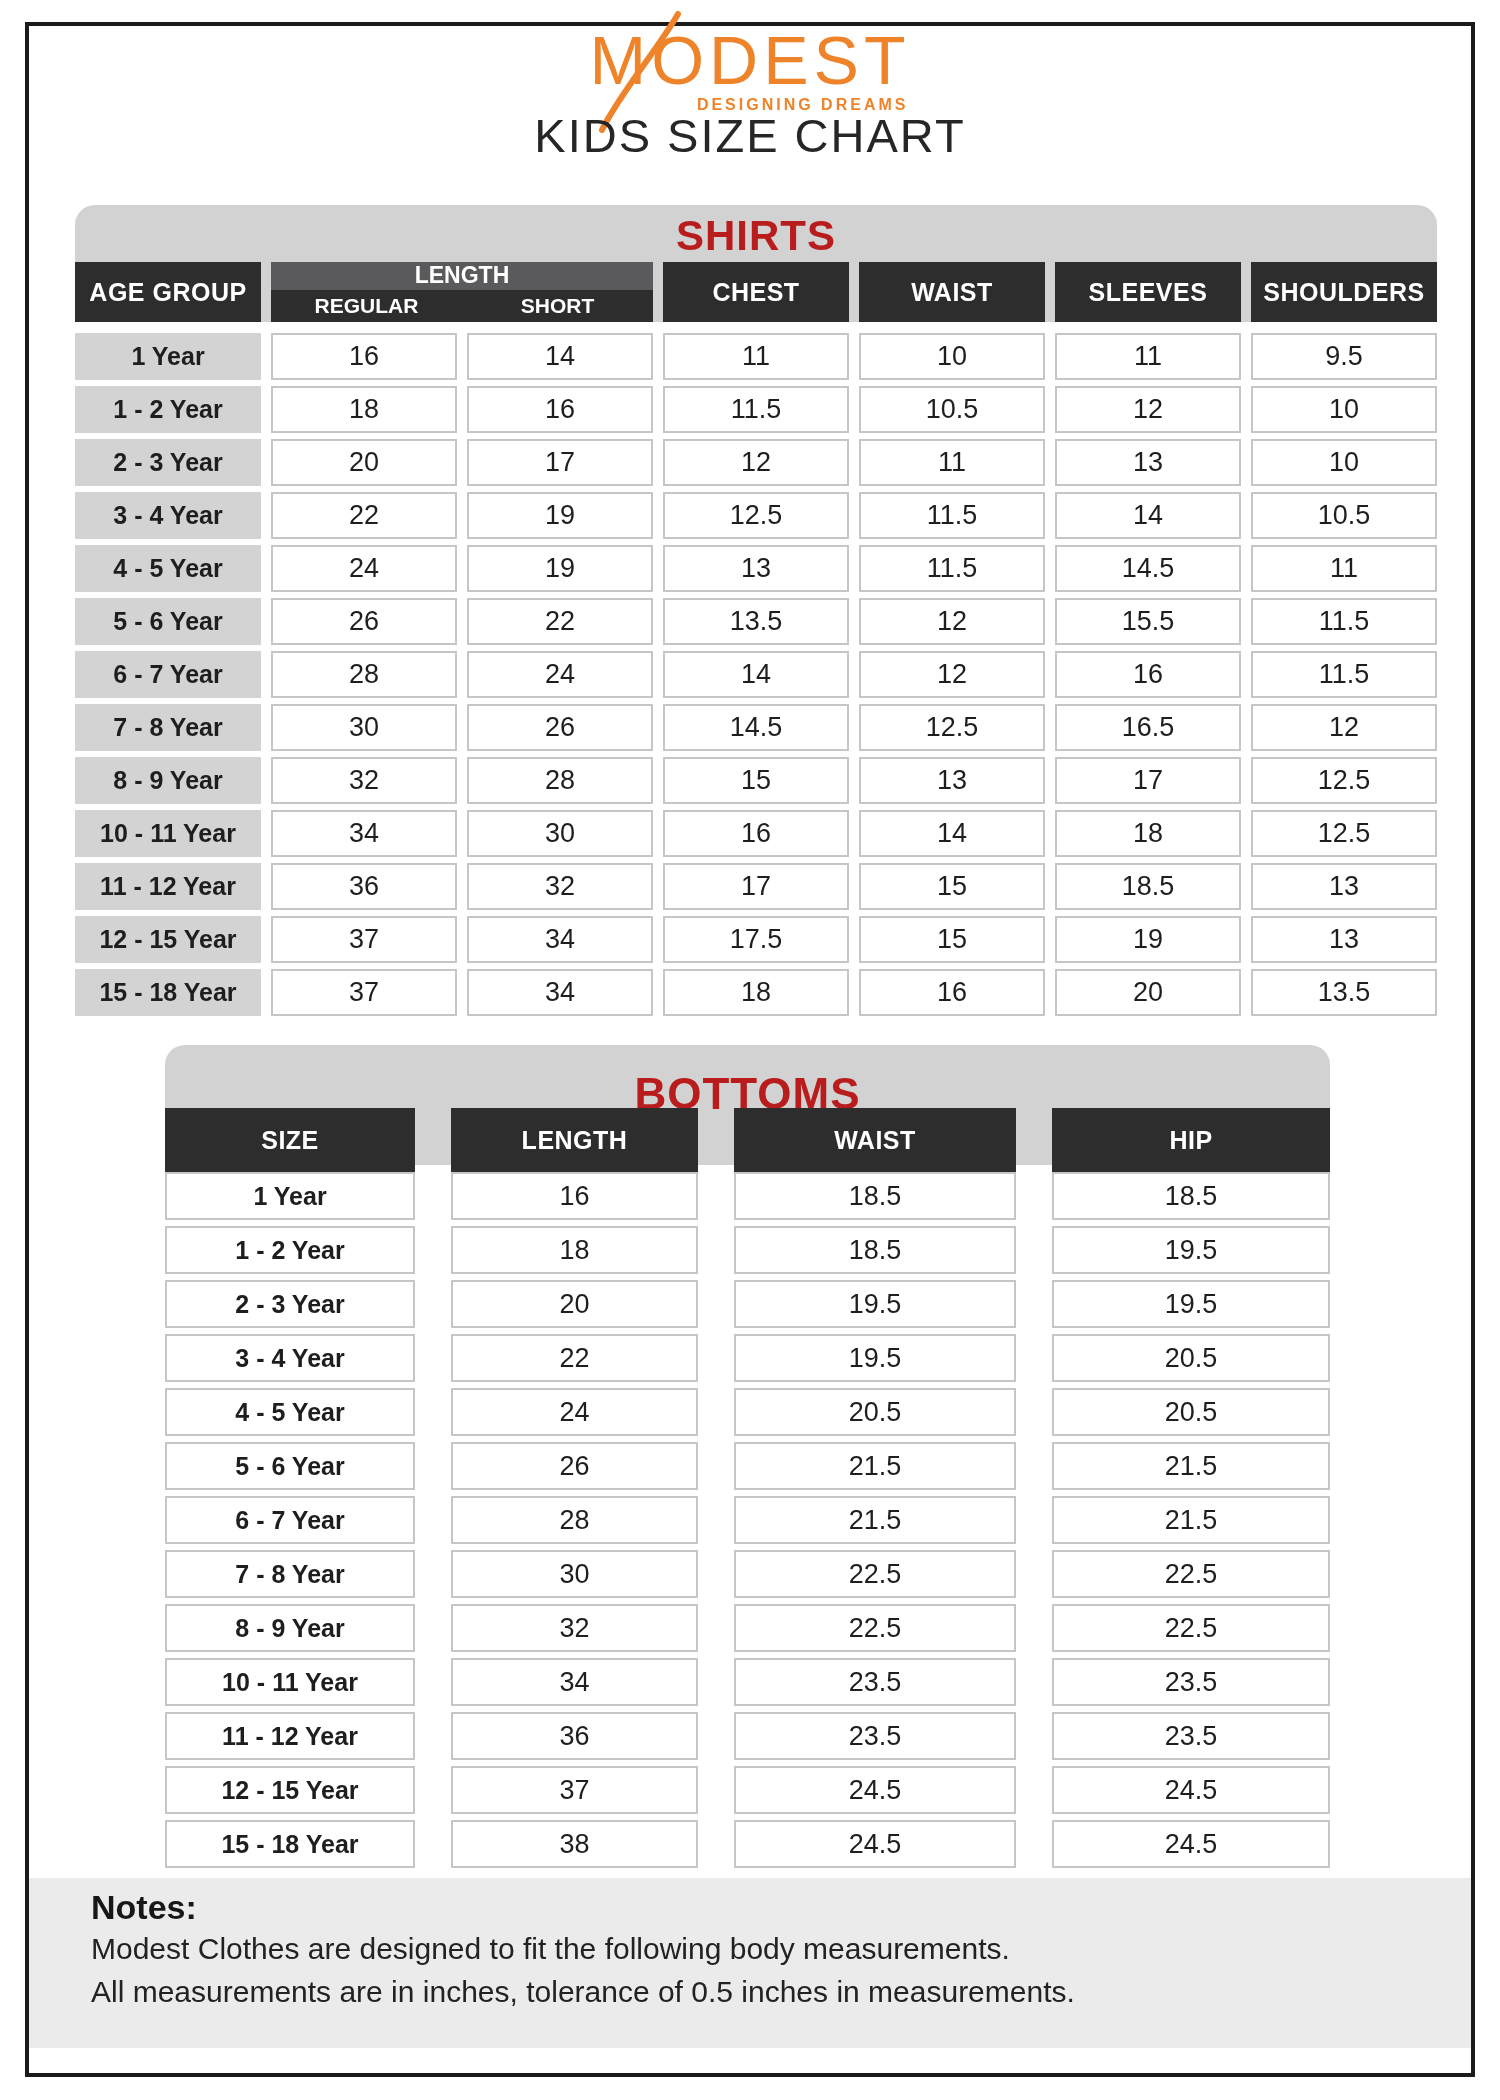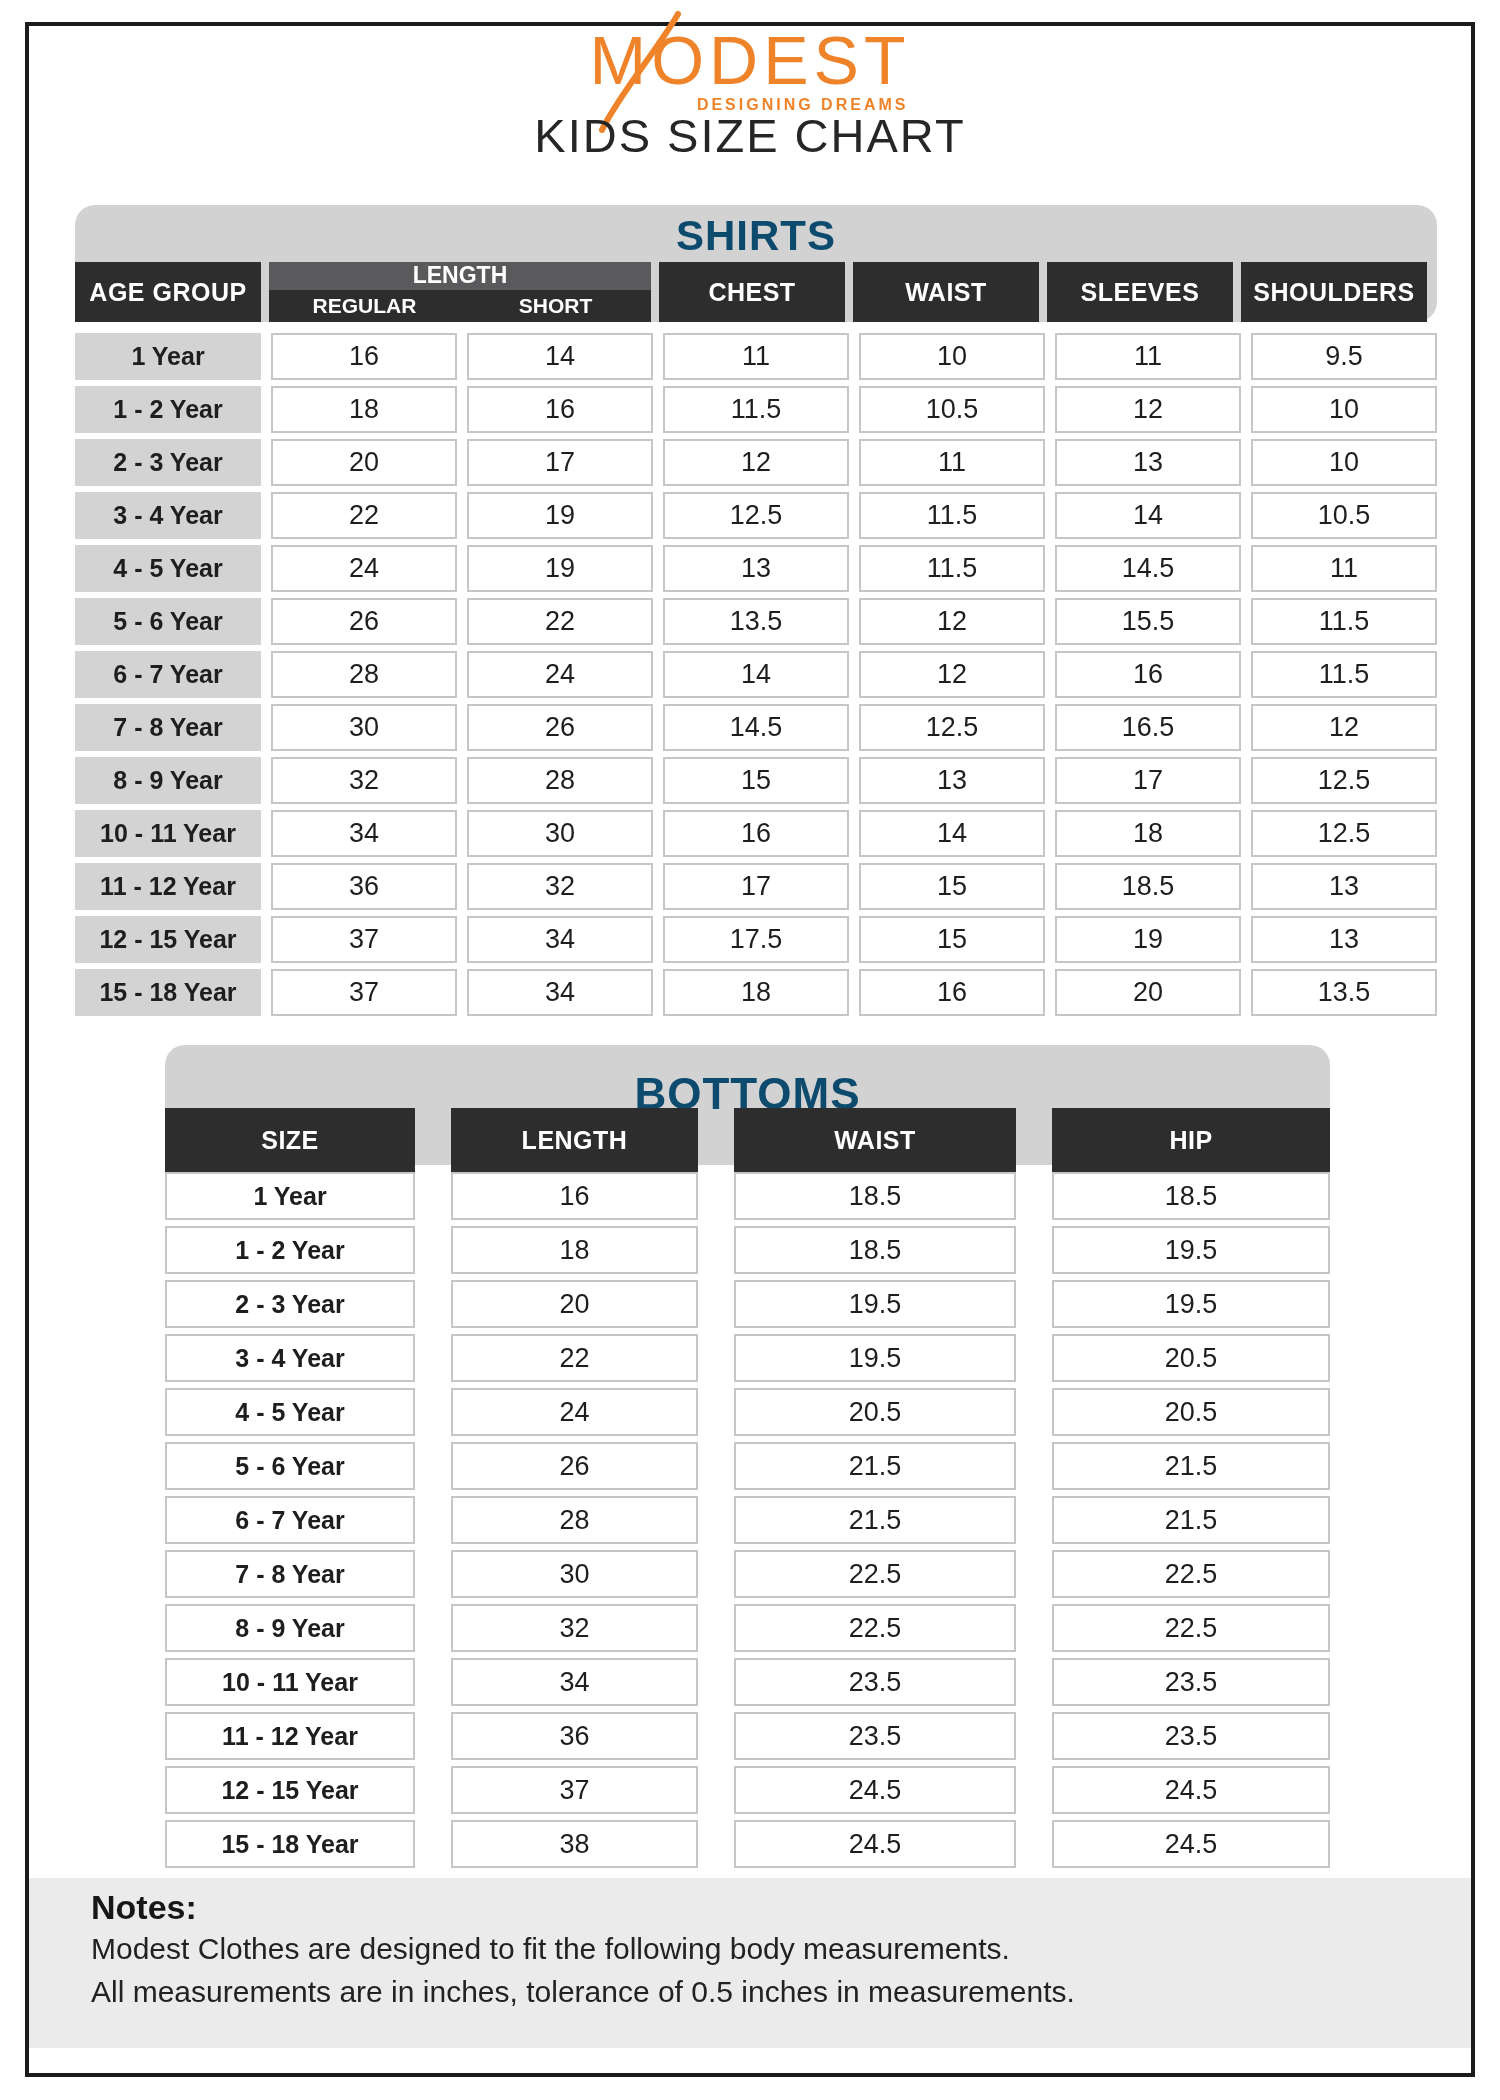--- a/index.html
+++ b/index.html
@@ -24,31 +24,31 @@
     font-size:16px; letter-spacing:3px; margin-top:3px; padding-right:2px;
   }
   .kids-title {
     position:absolute; top:108px; left:0; width:100%; text-align:center;
     font-size:47px; letter-spacing:2px; color:#262626; font-weight:400;
   }
 
   
   .banner { position:absolute; background:#d2d2d2; border-radius:20px; }
   .banner-title {
-    text-align:center; font-weight:bold; color:#0c4a6e; letter-spacing:1px;
+    text-align:center; font-weight:bold; color:#b91c1c; letter-spacing:1px;
   }
   .shirts-banner { left:75px; top:205px; width:1362px; height:117px; }
   .shirts-banner .banner-title { font-size:42px; padding-top:7px; }
   .bottoms-banner { left:165px; top:1045px; width:1165px; height:120px; }
   .bottoms-banner .banner-title { font-size:44px; padding-top:24px; }
 
   
   .thead-shirts {
     position:absolute; left:75px; top:262px;
-    display:grid; grid-template-columns:186px 382px 186px 186px 186px 186px; column-gap:10px;gap:8px;
+    display:grid; grid-template-columns:186px 382px 186px 186px 186px 186px; column-gap:10px;
   }
   .hcell {
     height:60px; background:#2d2d2d; color:#ffffff; font-weight:bold; font-size:25px;
     display:flex; align-items:center; justify-content:center; letter-spacing:0.5px;
   }
   .len-group { height:60px; display:flex; flex-direction:column; }
   .len-top {
     height:33px; background:#5a5a5c; color:#ffffff; font-weight:bold; font-size:23px;
     display:flex; align-items:center; justify-content:center;
   }

